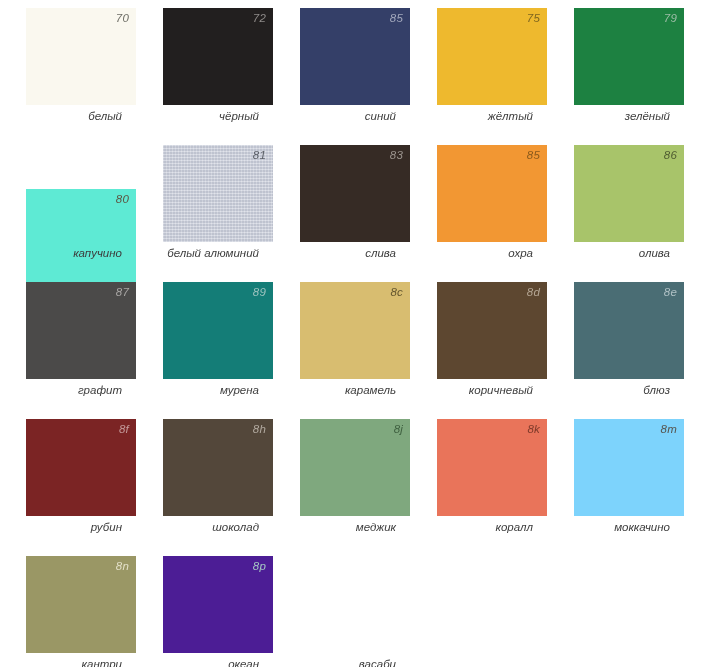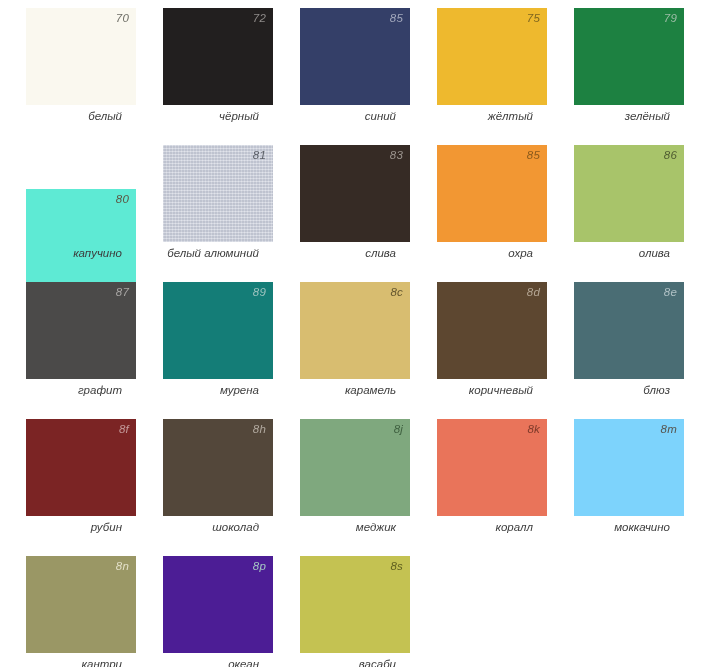--- a/index.html
+++ b/index.html
@@ -230,20 +230,17 @@
         </div>
         <div class="swatch-name">кантри</div>
       </div>
       <div class="swatch-cell">
         <div class="swatch-chip" style="background-color: #4c1d95; padding-left: 35px;">
           <span class="swatch-code" style="color: rgb(166, 200, 196);">8p</span>
         </div>
         <div class="swatch-name">океан</div>
       </div>
       <div class="swatch-cell">
-        <div class="swatch-chip" style="background-color: rgb(196, 194, 82);">
-          <span class="swatch-code" style="color: rgb(96, 96, 31);">8s</span>
-        </div>
         <div class="swatch-name">васаби</div>
       </div>
     </div>
 
 </div>
 
 </body></html>

